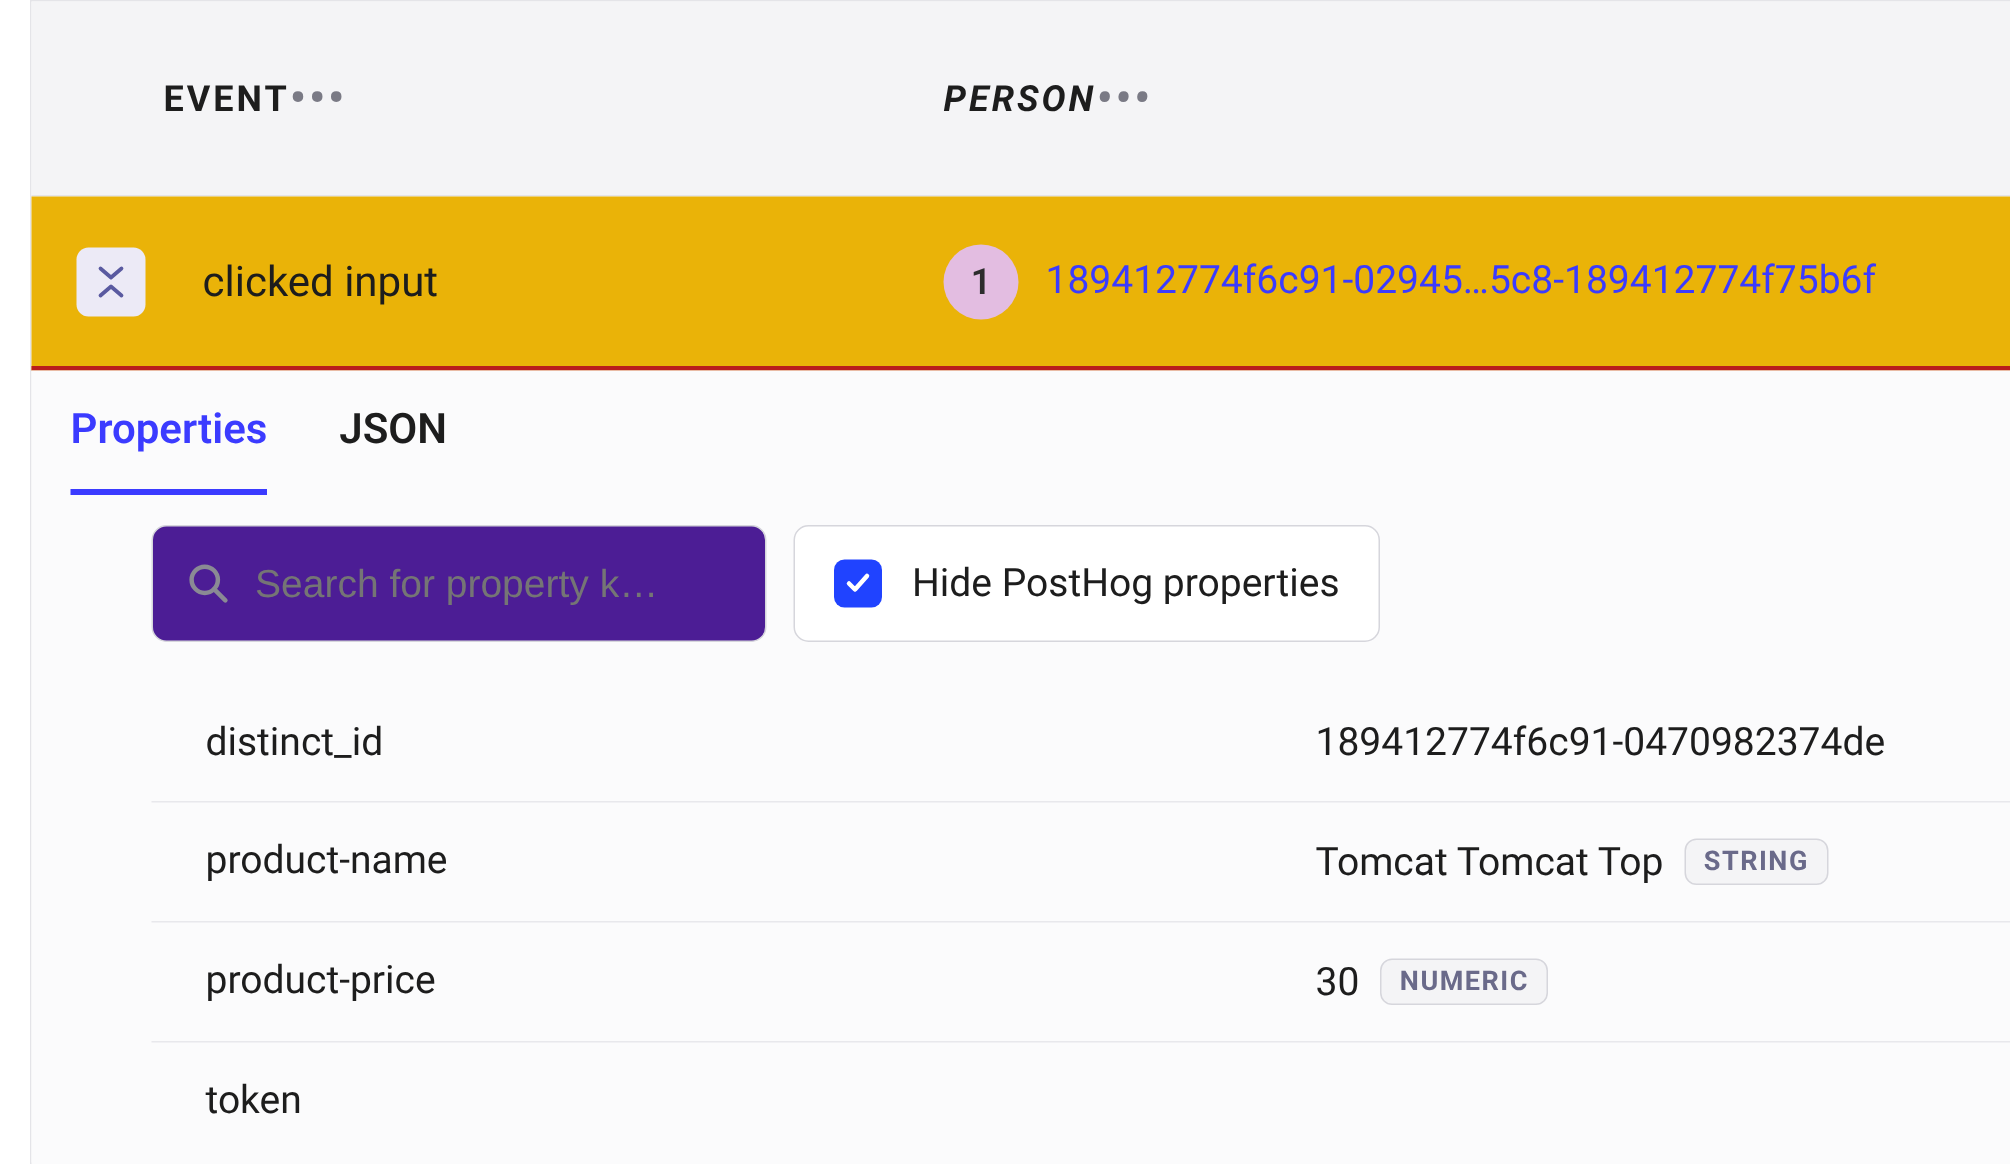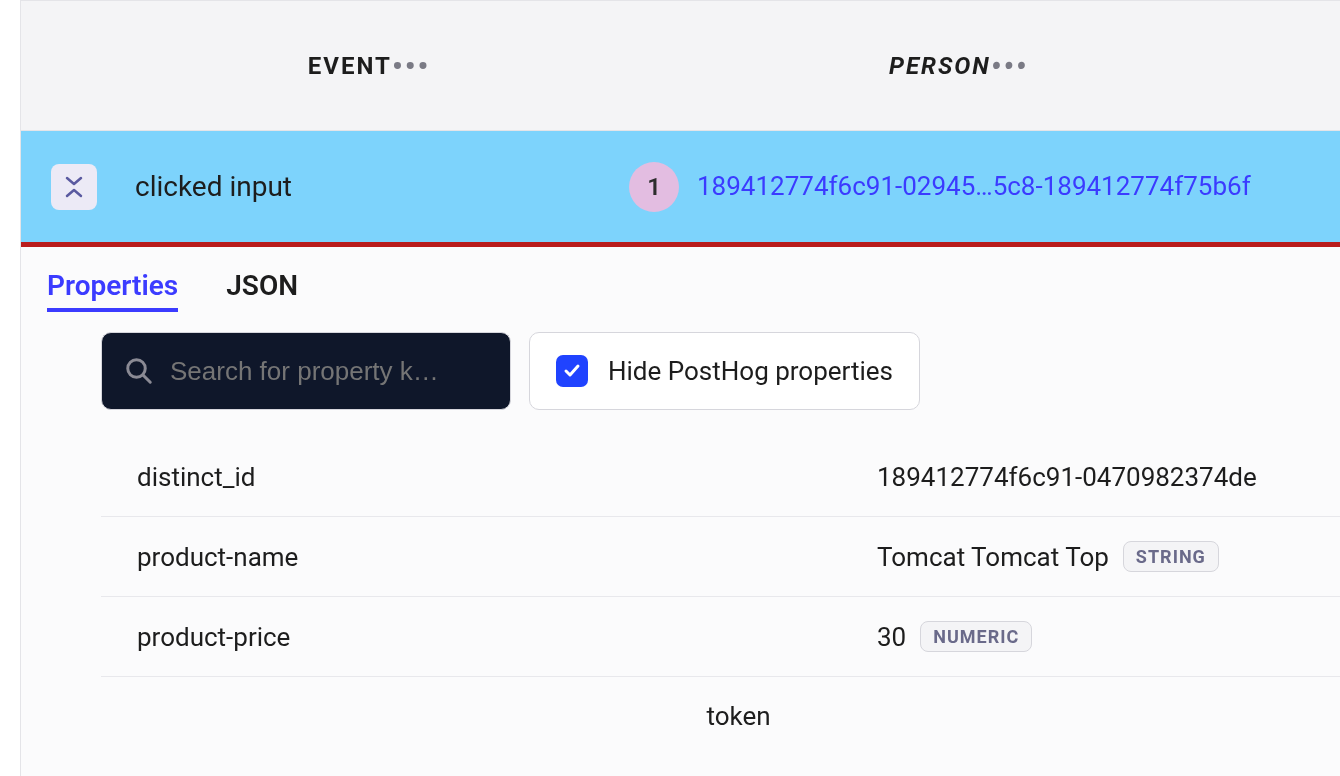--- a/index.html
+++ b/index.html
@@ -22,35 +22,35 @@
     display: flex;
     align-items: center;
     background: #f4f4f6;
     border-bottom: 1px solid #e4e4e8;
     height: 130px;
     padding-left: 88px;
   }
   .th {
     display: flex;
     align-items: center;
-    justify-content: center;
+    justify-content: flex-start;
     font-weight: 700;
     font-size: 24px;
     letter-spacing: 2px;
     color: #1d1d1d;
   }
   .th-event { width: 520px; }
   .th-person { flex: 1; padding-right: 52px; font-style: italic; }
   .dots { color: #7a7a85; font-size: 30px; letter-spacing: 2px; cursor: pointer; user-select: none; line-height: 0; }
   
   .event-row {
     display: flex;
     align-items: center;
-    background: #7dd3fc;
-    border-bottom: 5px solid #b91c1c;
+    background: #eab308;
+    border-bottom: 3px solid #b91c1c;
     height: 116px;
     padding-left: 30px;
   }
   .collapse-btn {
     width: 46px;
     height: 46px;
     border-radius: 8px;
     background: #eceaf6;
     display: flex;
     flex-direction: column;
@@ -95,21 +95,21 @@
     align-items: center;
     gap: 48px;
     padding: 22px 0 0 26px;
     border-bottom: 0;
     background: #fbfbfc;
   }
   .tab {
     font-size: 28px;
     font-weight: 600;
     color: #1d1d1d;
-    padding-bottom: 6px;
+    padding-bottom: 24px;
     cursor: pointer;
     border-bottom: 4px solid transparent;
   }
   .tab.active {
     color: #3b3bff;
     border-bottom-color: #3b3bff;
   }
   
   .content {
     background: #fbfbfc;
@@ -118,21 +118,21 @@
   .controls {
     display: flex;
     gap: 18px;
     margin-bottom: 28px;
   }
   .search-wrap {
     display: flex;
     align-items: center;
     border: 1px solid #d6d6dc;
     border-radius: 10px;
-    background: #0f172a;
+    background: #4c1d95;
     height: 78px;
     width: 410px;
     padding: 0 22px;
   }
   .search-wrap svg { flex-shrink: 0; margin-right: 16px; }
   .search-input {
     border: none;
     outline: none;
     font-size: 26px;
     color: #8a8a94;
@@ -159,21 +159,21 @@
     align-items: center;
     justify-content: center;
     margin-right: 20px;
   }
   .chk svg { display:block; }
   .chk-label { font-size: 26px; font-weight: 400; }
   
   .prop-table { width: 100%; }
   .prop-row {
     display: flex;
-    align-items: center;
+    align-items: flex-start;
     border-bottom: 1px solid #e8e8ec;
     padding: 24px 0 24px 36px;
   }
   .prop-row:first-child { border-top: none; }
   .prop-key { font-size: 26px; flex: 0 0 740px; }
   .prop-val-cell { display: flex; align-items: center; gap: 14px; font-size: 26px; }
   .type-badge {
     border: 1px solid #d6d6dc;
     background: #f4f4f6;
     color: #6a6a8a;

